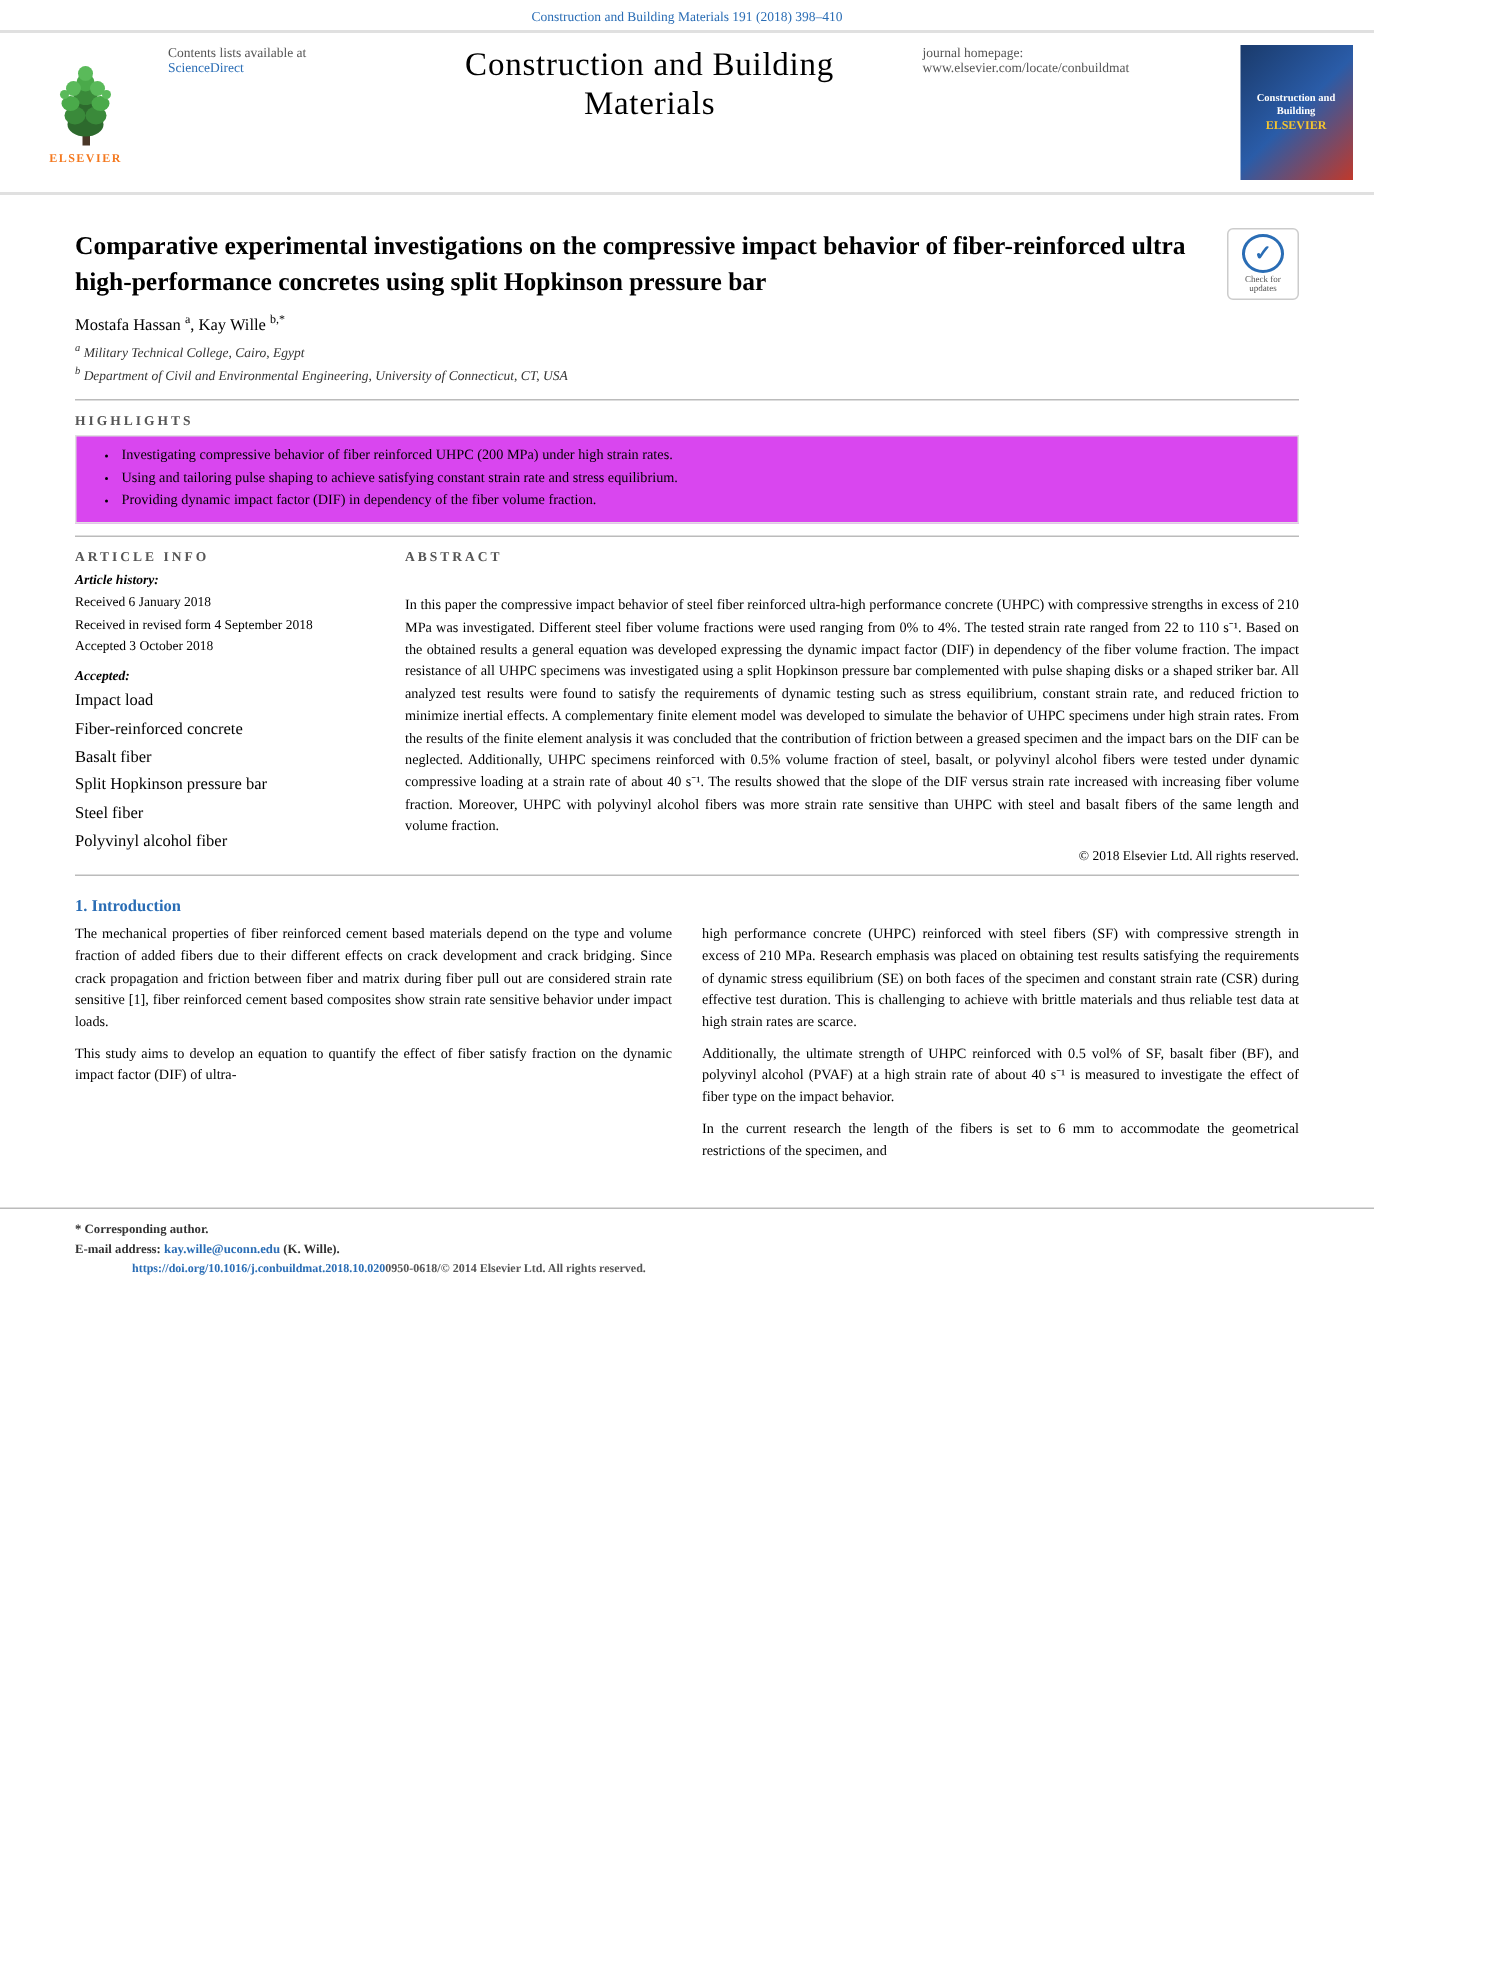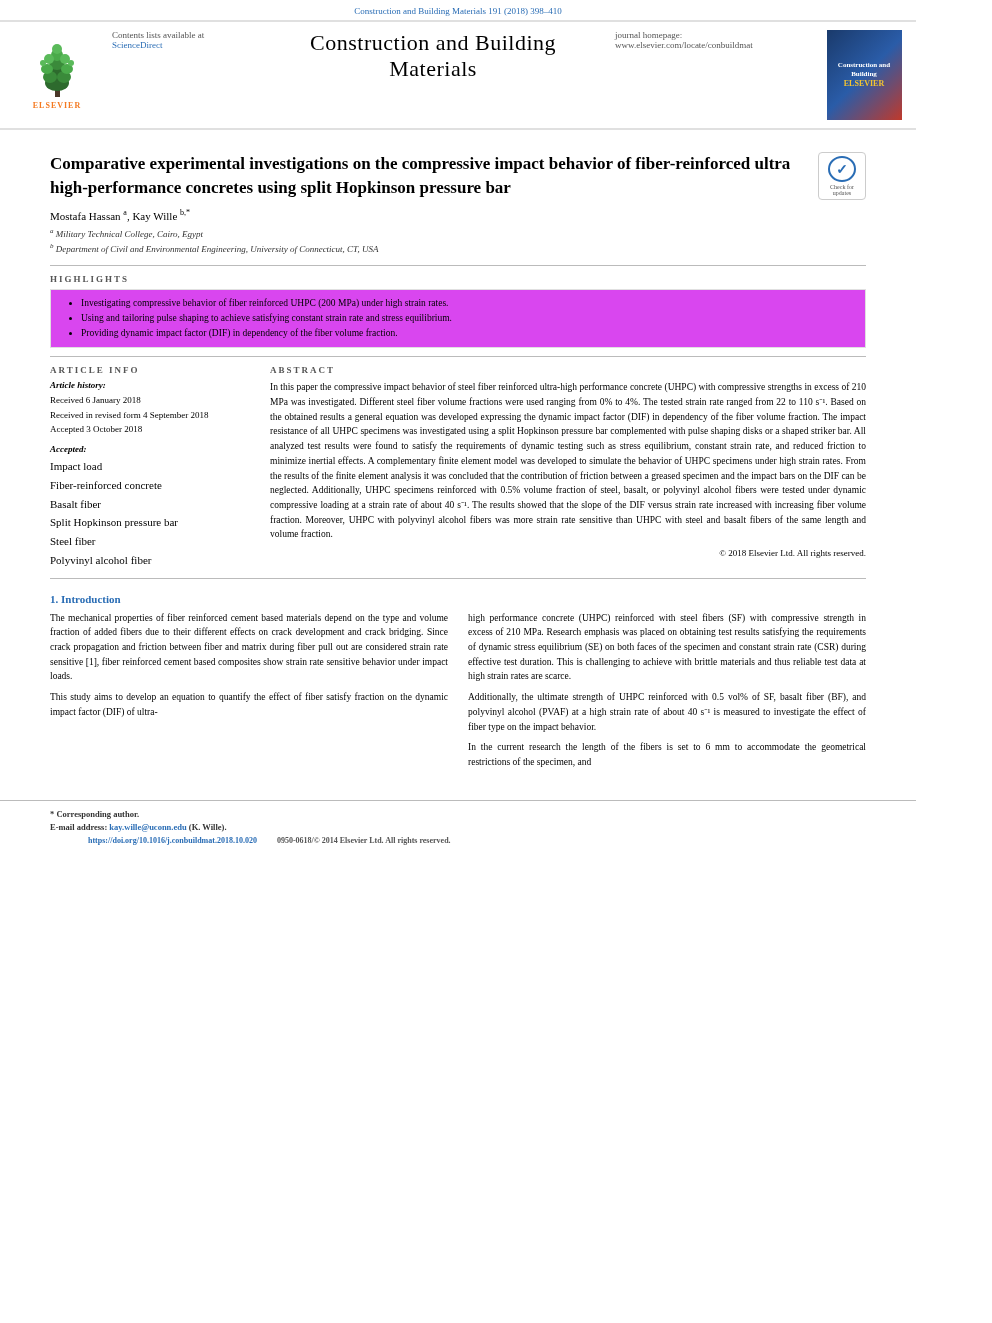--- a/index.html
+++ b/index.html
@@ -293,21 +293,21 @@
     .abstract-section {
       font-size: 9.5px;
     }
 
     .abstract-section .abs-label {
       font-size: 9px;
       font-weight: bold;
       letter-spacing: 2px;
       color: #555;
       text-transform: uppercase;
-      margin-bottom: 5px;
+      margin-bottom: 21px;
     }
 
     .abstract-section p {
       line-height: 1.55;
       text-align: justify;
       color: #000;
     }
 
     .copyright {
       text-align: right;
@@ -358,21 +358,20 @@
       margin-bottom: 3px;
     }
 
     .doi-link {
       color: #2a6db5;
       text-decoration: none;
     }
 
     .footer-bottom {
       display: flex;
-      gap: 20px;
       margin-top: 4px;
       font-size: 8px;
       color: #555;
       padding-left: 38px;
     }
 
     
     .tree-svg {
       width: 65px;
       height: 58px;

